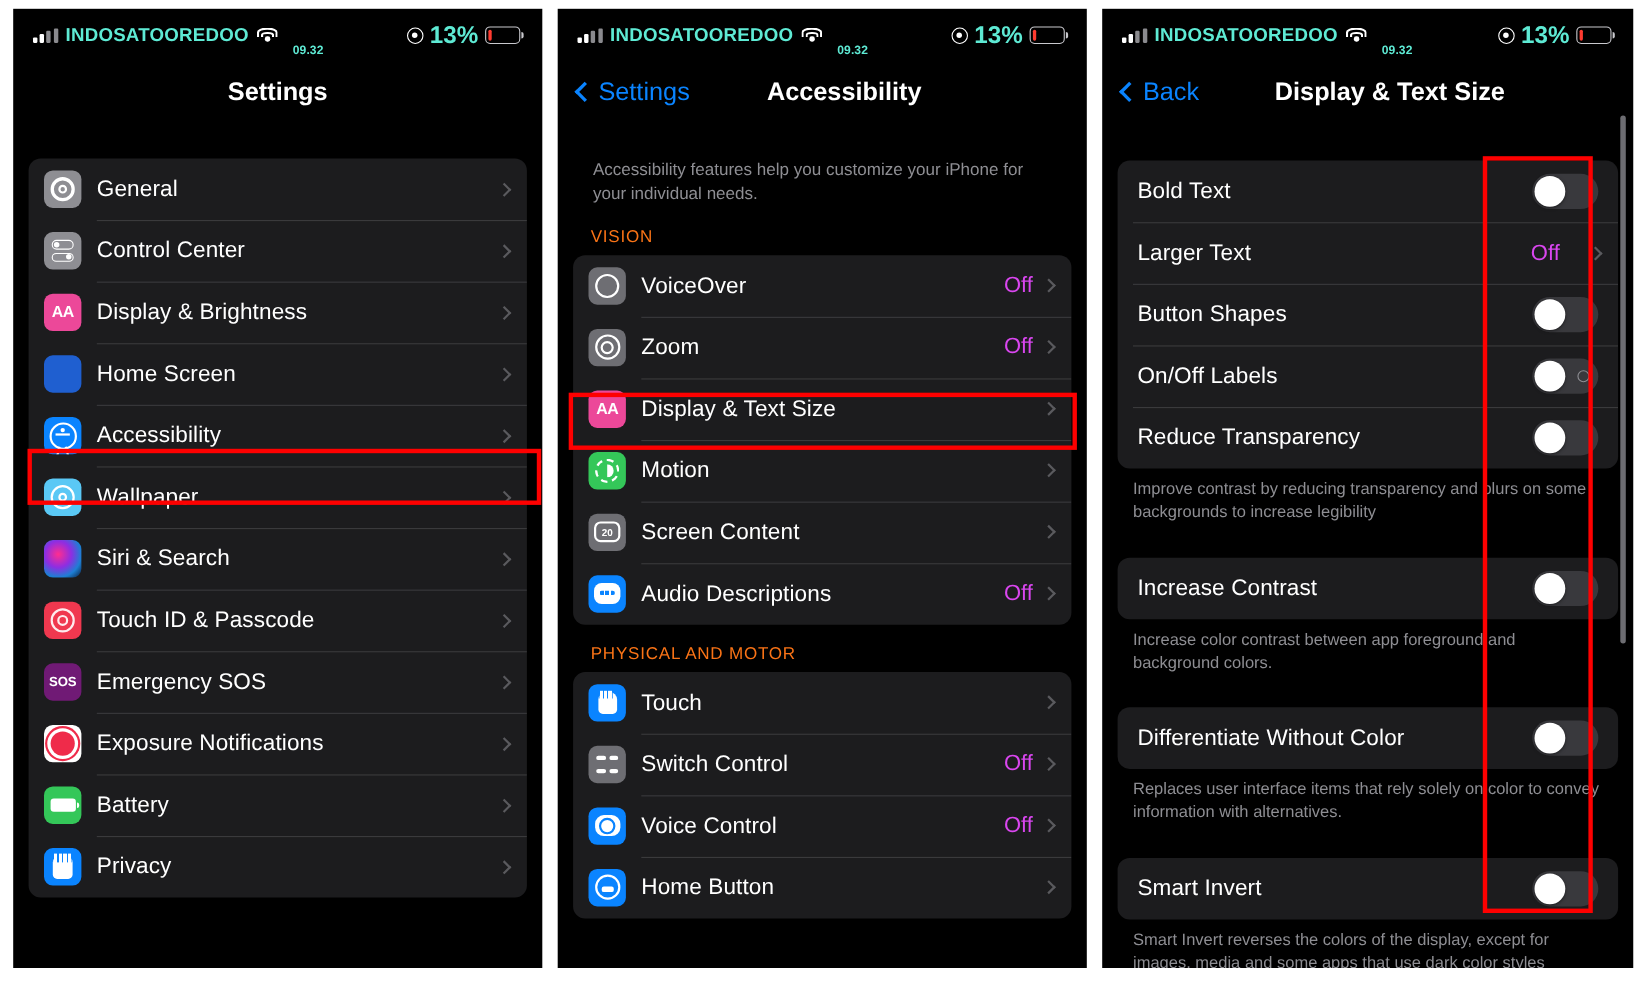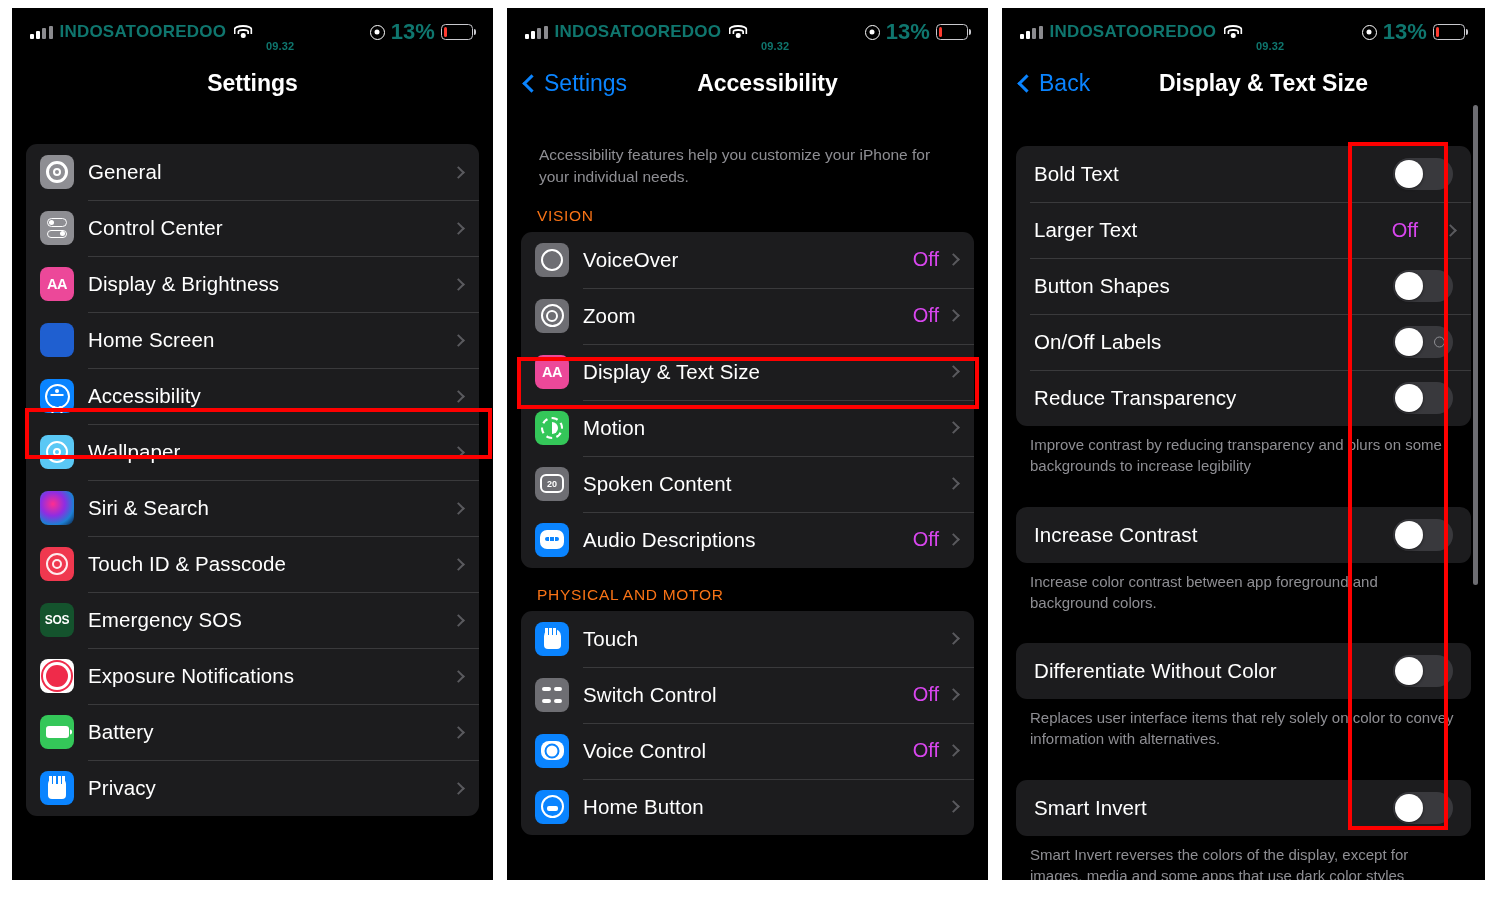--- a/index.html
+++ b/index.html
@@ -8,21 +8,21 @@
   .stage { position:relative; width:1485px; height:900px; background:#ffffff; display:flex; }
 
   
   .panel { position:relative; background:#000; overflow:hidden; }
   .p1 { width:483px; height:872px; margin-left:12px; margin-top:8px; }
   .p2 { width:483px; height:872px; margin-left:14px; margin-top:8px; }
   .p3 { width:485px; height:872px; margin-left:14px; margin-top:8px; }
 
   
   .statusbar { position:relative; height:48px; display:flex; align-items:center;
-    padding:0 20px 0 18px; color:#0f766e; font-size:17.5px; font-weight:700; letter-spacing:.1px;text-align:right; }
+    padding:0 20px 0 18px; color:#5eead4; font-size:17.5px; font-weight:700; letter-spacing:.1px;text-align:right; }
   .sb-left { display:flex; align-items:center; gap:7px; }
   .bars { display:flex; align-items:flex-end; gap:2.2px; height:13px; }
   .bars i { display:block; width:4px; background:#fff; border-radius:1px; }
   .bars i:nth-child(1){ height:5px; } .bars i:nth-child(2){ height:8px; }
   .bars i:nth-child(3){ height:11px; background:#8a8a8e; }
   .bars i:nth-child(4){ height:13px; background:#8a8a8e; }
   .carrier { font-size:17px; font-weight:600; letter-spacing:.2px; }
   .wifi { width:20px; height:15px; position:relative; display:inline-block; }
   .wifi span { position:absolute; left:50%; transform:translateX(-50%);
     border:2.1px solid #fff; border-bottom:none; border-radius:50% 50% 0 0; }
@@ -122,21 +122,21 @@
   .ic-wall .fl { width:22px; height:22px; border-radius:50%; border:2.2px solid #fff;
     position:relative; }
   .ic-wall .fl::after { content:""; position:absolute; inset:5px; border:2px solid #fff;
     border-radius:50%; }
   .ic-siri { background:radial-gradient(circle at 38% 38%, #ff2d8f 0%, #8e2de2 40%, #1d7fd4 70%, #0b1b3a 100%); }
   .ic-touchid { background:#f0384f; }
   .ic-touchid .fp { width:22px; height:22px; border-radius:50%;
     border:2.2px solid rgba(255,255,255,.9); position:relative; }
   .ic-touchid .fp::after { content:""; position:absolute; inset:4px;
     border:2px solid rgba(255,255,255,.9); border-radius:50%; }
-  .ic-sos { background:#14532d; font-size:12px; font-weight:800; letter-spacing:-.2px; }
+  .ic-sos { background:#701a75; font-size:12px; font-weight:800; letter-spacing:-.2px; }
   .ic-expo { background:#fff; }
   .ic-expo .dot { width:22px; height:22px; border-radius:50%; background:#ef2b4a;
     box-shadow:0 0 0 3px #fff, 0 0 0 5px #ef2b4a; }
   .ic-batt { background:#34c759; }
   .ic-batt .bb { width:23px; height:12px; border-radius:3px; background:#fff;
     position:relative; }
   .ic-batt .bb::after { content:""; position:absolute; right:-3.5px; top:50%;
     transform:translateY(-50%); width:2.4px; height:5px; background:#fff; border-radius:0 2px 2px 0; }
   .ic-priv { background:#0a84ff; }
   .ic-priv .hand { width:18px; height:21px; background:#fff;
@@ -412,21 +412,21 @@
           <span class="appicon ic-motion">
               <span class="mc"></span>
             </span>
           <span class="rowlabel">Motion</span>
           <span class="chev"></span>
         </div>
         <div class="row">
           <span class="appicon ic-spoken">
               <span class="bub">20</span>
             </span>
-          <span class="rowlabel">Spoken Content</span>
+          <span class="rowlabel">Screen Content</span>
           <span class="chev"></span>
         </div>
         <div class="row">
           <span class="appicon ic-audio">
               <span class="bub2"></span>
             </span>
           <span class="rowlabel">Audio Descriptions</span>
           <span class="rowvalue">Off</span>
           <span class="chev"></span>
         </div>

